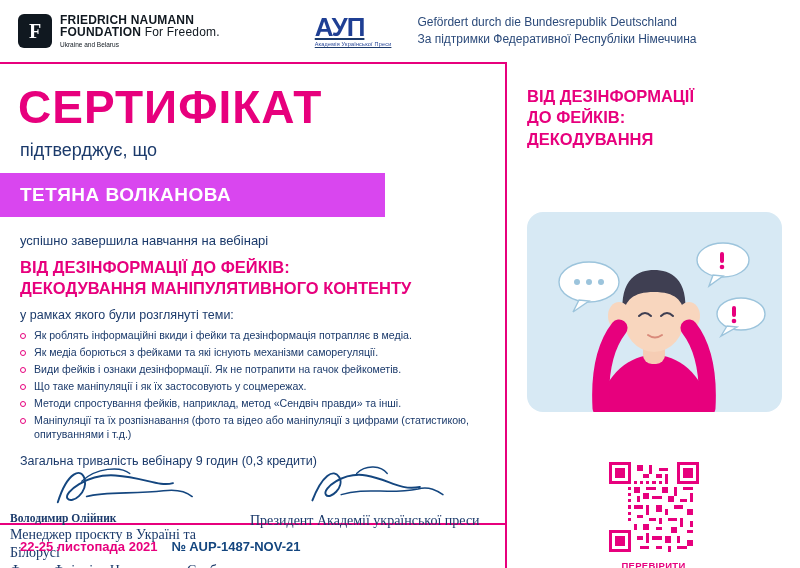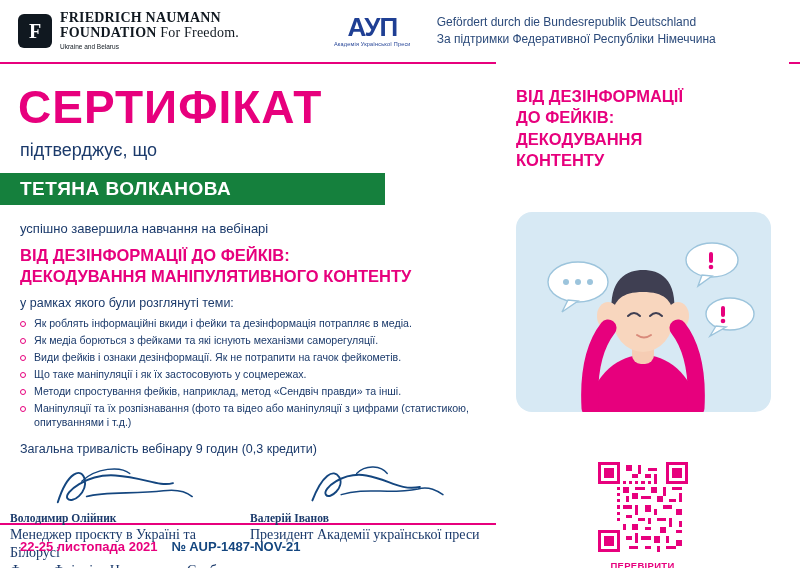--- a/index.html
+++ b/index.html
@@ -20,25 +20,25 @@
   }
   .fnf-logo{
     display:flex;align-items:center;margin-left:18px;
   }
   .fnf-mark{
     width:34px;height:34px;border-radius:6px;background:#101820;
     color:#ffffff;display:flex;align-items:center;justify-content:center;
     font-size:20px;font-weight:bold;font-family:"Liberation Serif",serif;
   }
   .fnf-text{margin-left:8px;line-height:1.05;}
-  .fnf-l1{font-size:14px;font-weight:bold;color:#101820;letter-spacing:.2px;font-family:Liberation Serif, serif;}
+  .fnf-l1{font-size:12px;font-weight:bold;color:#101820;letter-spacing:.2px;}
   .fnf-l1 .thin{font-weight:normal;margin-top:44px;}
   .fnf-l2{font-size:6.5px;color:#101820;margin-top:3px;}
   .aup{
-    margin-left:95px;text-align:center;line-height:1;
+    margin-left:95px;text-align:left;line-height:1;text-decoration:underline;
   }
   .aup-mark{
     font-size:26px;font-weight:bold;color:#1f3f94;letter-spacing:-1px;
     font-family:"Liberation Sans",sans-serif;
   }
   .aup-sub{font-size:5.5px;color:#1f3f94;margin-top:2px;letter-spacing:.2px;}
   .funded{
     margin-left:26px;font-size:12px;color:#2b4a7a;line-height:1.45;
   }
   
@@ -57,22 +57,22 @@
   }
   .title-cert{
     margin:22px 0 0 18px;
     font-size:46px;font-weight:bold;color:#e7007d;letter-spacing:1px;
     font-family:"Liberation Sans",sans-serif;line-height:1;
   }
   .confirms{
     margin:10px 0 0 20px;font-size:18px;color:#1b3a6b;
   }
   .name-bar{
-    margin:12px 0 0 0;background:#15803d;color:#ffffff;
-    height:32px;display:flex;align-items:center;
+    margin:12px 0 0 0;background:#d946ef;color:#ffffff;
+    height:44px;display:flex;align-items:center;
     padding-left:20px;width:385px;box-sizing:border-box;
   }
   .name-bar span{font-size:19px;font-weight:bold;letter-spacing:.5px;}
   .completed{
     margin:16px 0 0 20px;font-size:13px;color:#1b3a6b;
   }
   .webinar-title{
     margin:9px 0 0 20px;font-size:16.5px;font-weight:bold;color:#e7007d;
     line-height:1.25;width:470px;
   }
@@ -105,21 +105,21 @@
   .sig-role{font-size:14px;color:#1b3a6b;line-height:1.3;margin-top:2px;}
   
   .footer{
     position:absolute;left:0;top:525px;width:505px;height:43px;
     display:flex;align-items:center;
   }
   .f-date{margin-left:20px;font-size:13px;font-weight:bold;color:#e7007d;}
   .f-num{margin-left:14px;font-size:13px;font-weight:bold;color:#14467f;}
   
   .right{
-    position:absolute;left:496px;top:62px;width:293px;height:506px;
+    position:absolute;left:507px;top:62px;width:293px;height:506px;
     background:#ffffff;
   }
   .r-title{
     margin:24px 0 0 20px;width:255px;
     font-size:16.5px;font-weight:bold;color:#e7007d;line-height:1.3;
     text-transform:uppercase;
   }
   .illus{
     position:absolute;left:20px;top:150px;width:255px;height:200px;
     background:#d7e9f4;border-radius:16px;overflow:hidden;
@@ -216,42 +216,40 @@
           <div>Фонду Фрідріха Науманна за Свободу</div>
         </div>
       </div>
 
       <div class="sig sig2">
         <svg class="sig-img" viewBox="0 0 200 50">
           <path d="M40 40 C50 14 62 6 68 16 C74 26 58 40 54 34 C50 28 72 10 96 14 C120 18 130 30 152 26" fill="none" stroke="#14467f" stroke-width="2" stroke-linecap="round"></path>
           <path d="M70 34 C95 26 120 34 150 28 C162 25 170 30 176 34" fill="none" stroke="#14467f" stroke-width="1.6" stroke-linecap="round"></path>
           <path d="M86 12 C96 2 112 4 118 12" fill="none" stroke="#14467f" stroke-width="1.4" stroke-linecap="round"></path>
         </svg>
-        <div class="sig-name">Валерій Іванов</div>
         <div class="sig-role">
           <div>Президент Академії української преси</div>
           <div></div>
         </div>
       </div>
     </div>
 
   </div>
 
   <div class="footer">
     <div class="f-date">22-25 листопада 2021</div>
     <div class="f-num">№ AUP-1487-NOV-21</div>
   </div>
 
   <div class="right">
 
     <div class="r-title">
       <div>ВІД ДЕЗІНФОРМАЦІЇ</div>
       <div>ДО ФЕЙКІВ:</div>
       <div>ДЕКОДУВАННЯ</div>
-      <div>КОНТЕНТУ</div>
     </div>
 
     <div class="illus">
       <svg width="255" height="200" viewBox="0 0 255 200">
 
         <g fill="#ffffff" stroke="#9cc4dc" stroke-width="1.4">
           <ellipse cx="62" cy="70" rx="30" ry="20"></ellipse>
           <path d="M52 88 L46 100 L62 89 Z"></path>
           <ellipse cx="196" cy="48" rx="26" ry="17"></ellipse>
           <path d="M186 63 L182 74 L196 64 Z"></path>

